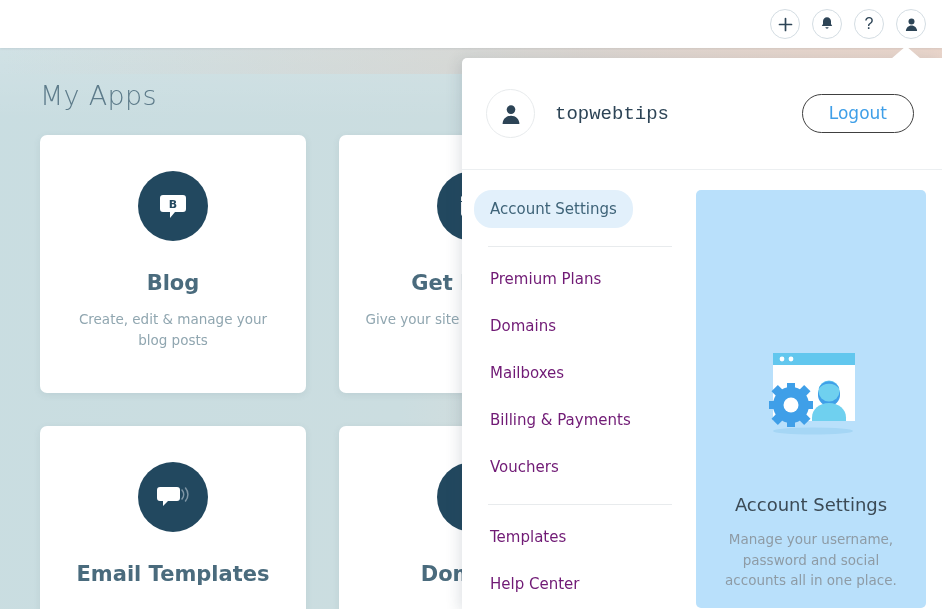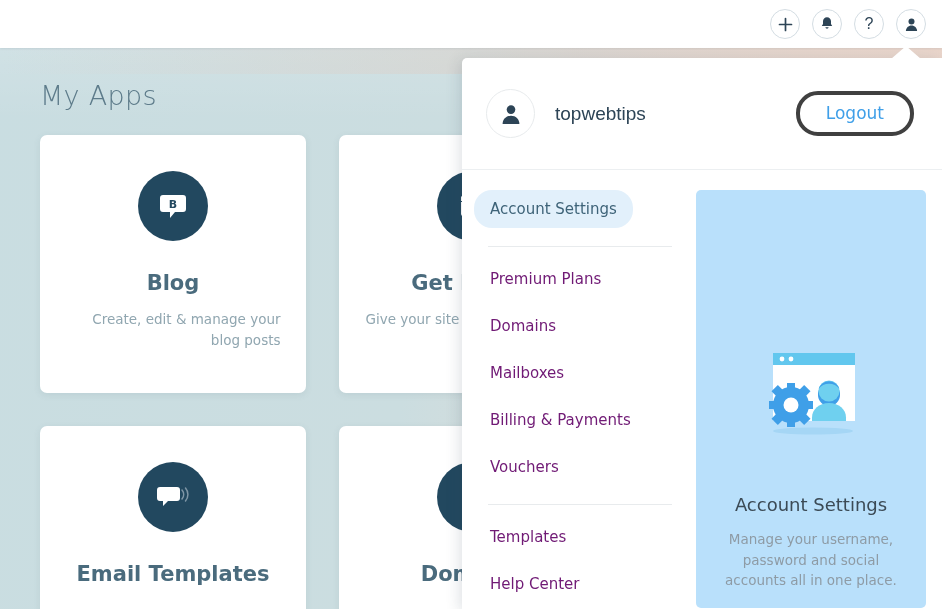--- a/index.html
+++ b/index.html
@@ -123,21 +123,21 @@
     font-size: 21px;
     font-weight: 700;
     color: #4a6b7d;
     margin-bottom: 14px;
     font-family: "DejaVu Sans", sans-serif;
   }
 
   .app-desc {
     font-size: 13.5px;
     color: #90a6b0;
-    text-align: right;
+    text-align: center;
     line-height: 1.55;
     max-width: 215px;
     font-family: "DejaVu Sans", sans-serif;
   }
 
   
   .panel {
     position: absolute;
     left: 462px;
     top: 58px;
@@ -179,25 +179,25 @@
     justify-content: center;
     flex: 0 0 auto;
   }
 
   .panel-username {
     margin-left: 20px;
     font-size: 19px;
     color: #2d4456;
     font-weight: 400;
     flex: 1 1 auto;
-    font-family: Liberation Sans, sans-serif;
+    font-family: Liberation Mono, monospace;
   }
 
   .logout-btn {
-    border: 4px solid #404040;
+    border: 1px solid #404040;
     color: #3f9fe8;
     background: #fff;
     border-radius: 22px;
     padding: 9px 26px;
     font-size: 17px;
     cursor: pointer;
     font-family: "DejaVu Sans", sans-serif;
     line-height: 1.1;
   }
 

